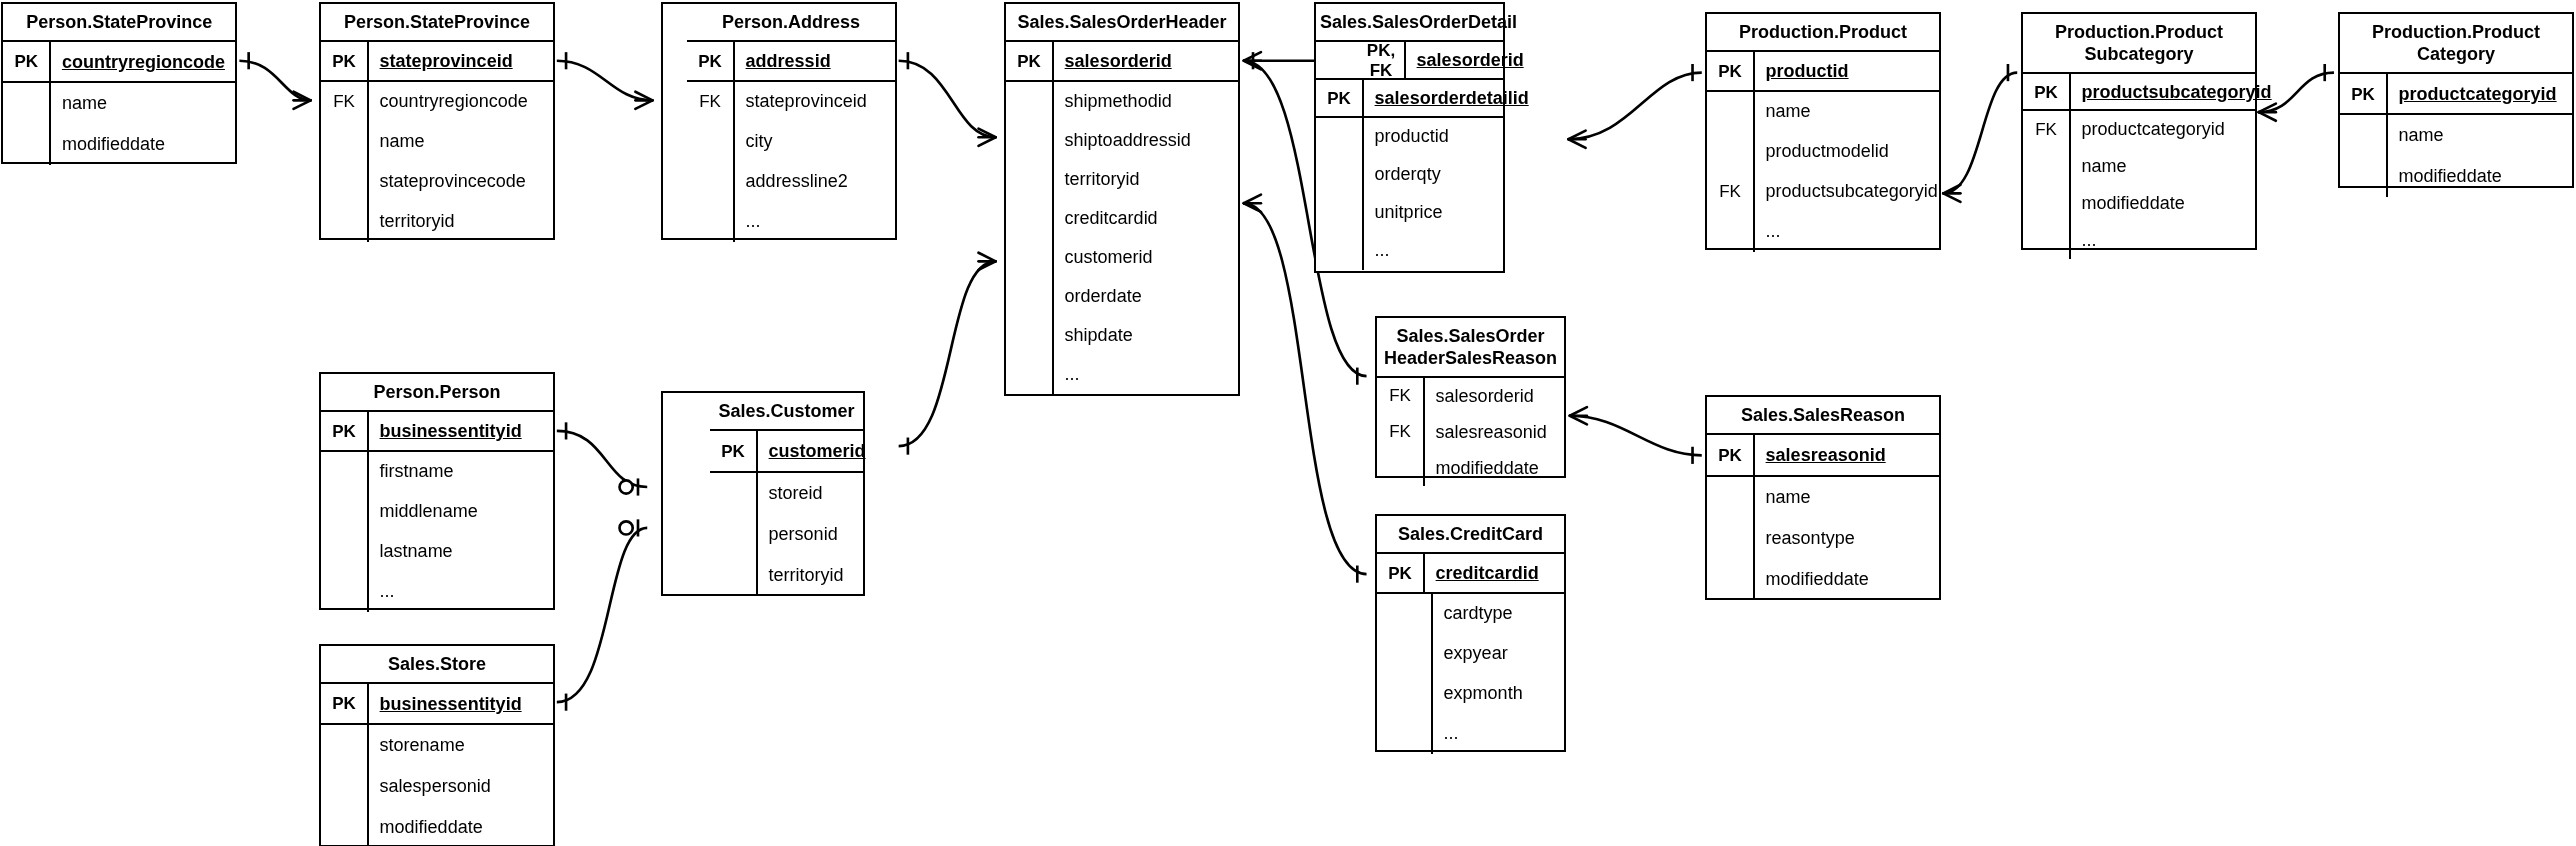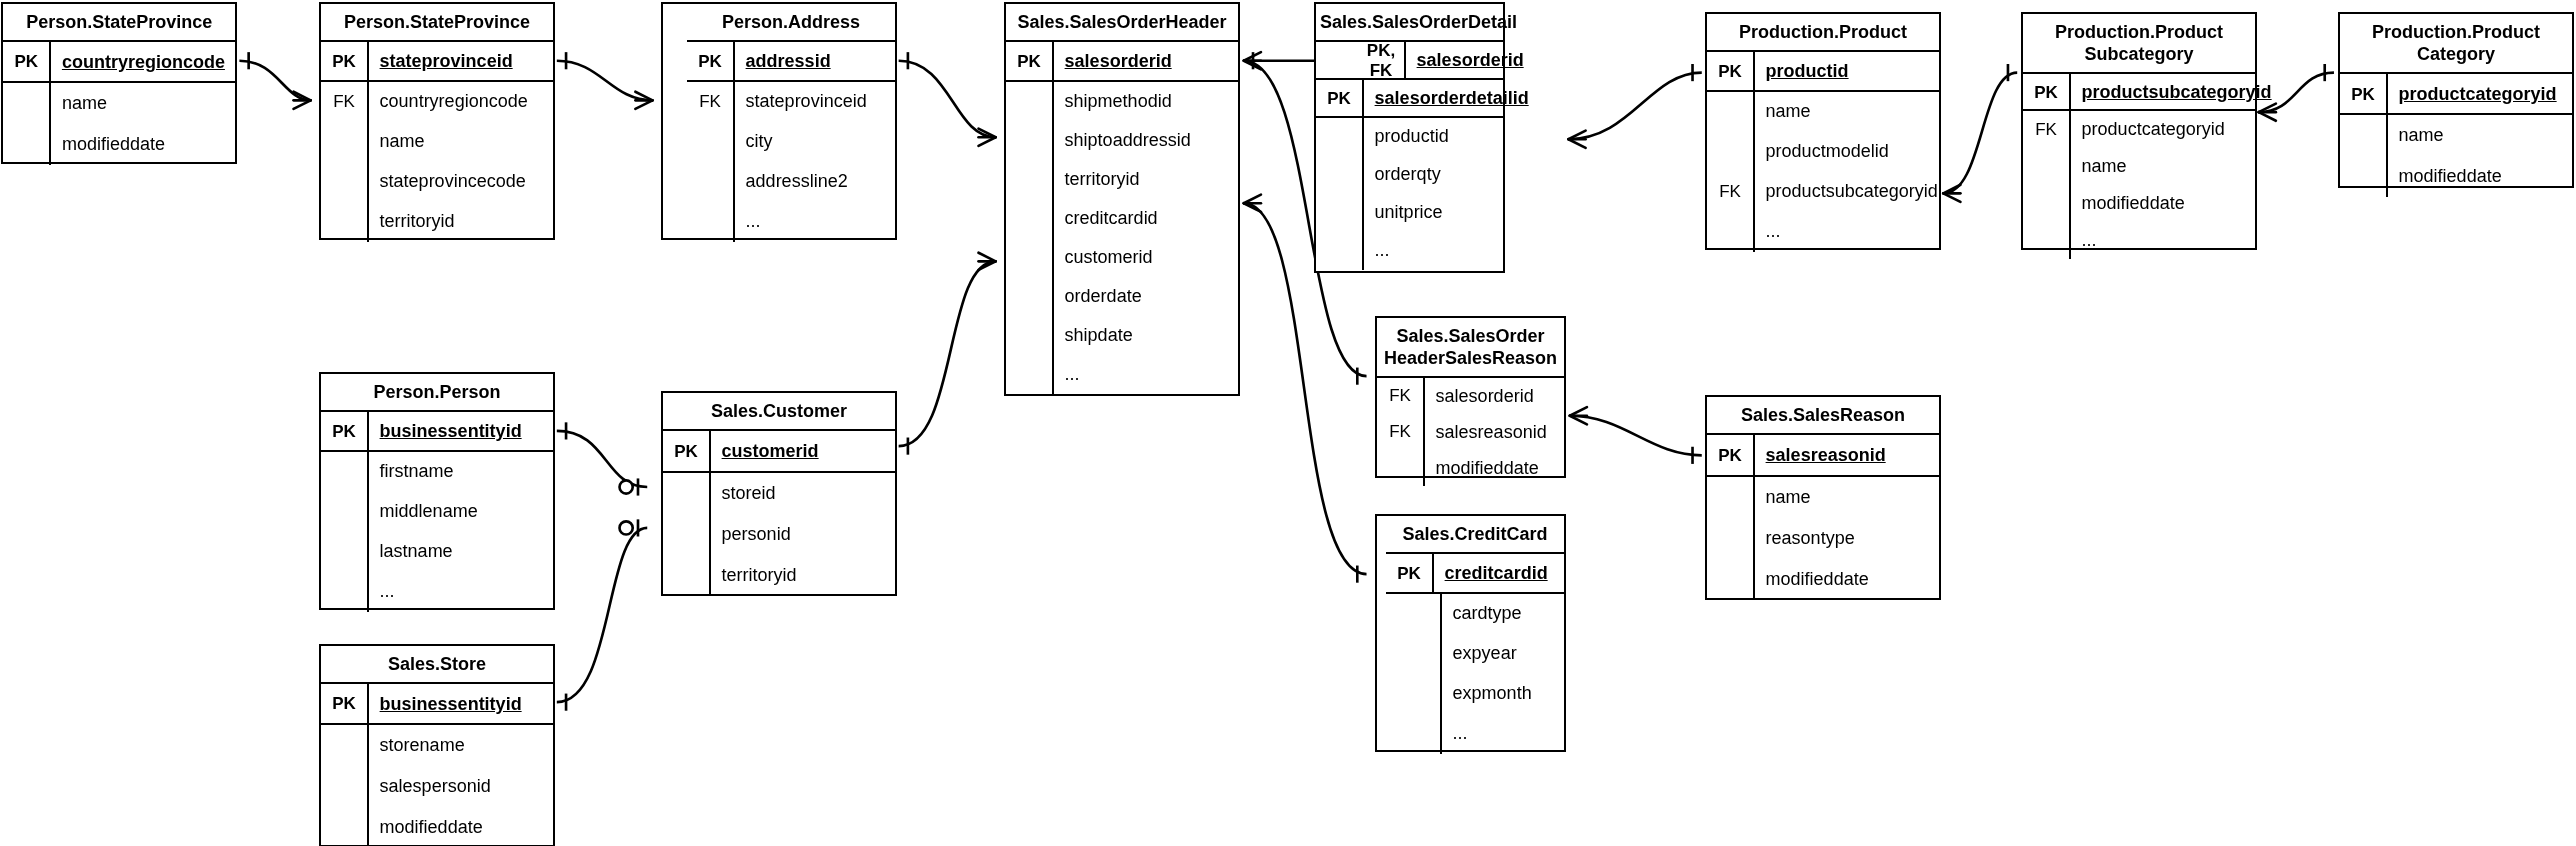--- a/index.html
+++ b/index.html
@@ -430,21 +430,21 @@
         <div class="attr-row" style="height: 40px;">
           <div class="key-cell" style="flex-basis: 48px;"></div>
           <div class="name-cell">lastname</div>
         </div>
         <div class="attr-row" style="height: 40px;">
           <div class="key-cell" style="flex-basis: 48px;"></div>
           <div class="name-cell">...</div>
         </div>
       </div>
     </div>
-    <div class="entity" style="left: 661px; top: 391px; width: 236px; height: 205px;">
+    <div class="entity" style="left: 661px; top: 391px; width: 204px; height: 205px; padding-left: 47px;">
       <div class="entity-title">Sales.Customer</div>
       <div class="section" style="height: 42px;">
         <div class="attr-row" style="height: 42px;">
           <div class="key-cell pk" style="flex-basis: 48px;">PK</div>
           <div class="name-cell pk">customerid</div>
         </div>
       </div>
       <div class="section last" style="height: 124px;">
         <div class="attr-row" style="height: 41px;">
           <div class="key-cell" style="flex-basis: 48px;"></div>
@@ -517,21 +517,21 @@
         <div class="attr-row" style="height: 41px;">
           <div class="key-cell" style="flex-basis: 48px;"></div>
           <div class="name-cell">reasontype</div>
         </div>
         <div class="attr-row" style="height: 41px;">
           <div class="key-cell" style="flex-basis: 48px;"></div>
           <div class="name-cell">modifieddate</div>
         </div>
       </div>
     </div>
-    <div class="entity" style="left: 1375px; top: 514px; width: 191px; height: 238px; padding-left: 9px;">
+    <div class="entity" style="left: 1375px; top: 514px; width: 191px; height: 238px;">
       <div class="entity-title">Sales.CreditCard</div>
       <div class="section" style="height: 40px;">
         <div class="attr-row" style="height: 40px;">
           <div class="key-cell pk" style="flex-basis: 48px;">PK</div>
           <div class="name-cell pk">creditcardid</div>
         </div>
       </div>
       <div class="section last" style="height: 158px; margin-left: 8px;">
         <div class="attr-row" style="height: 40px;">
           <div class="key-cell" style="flex-basis: 48px;"></div>

